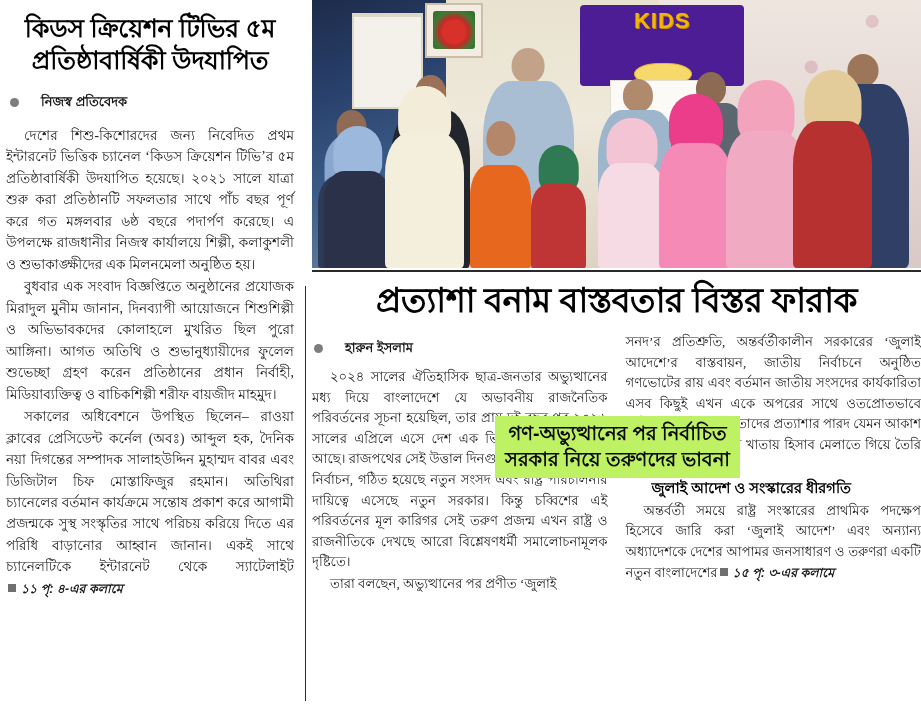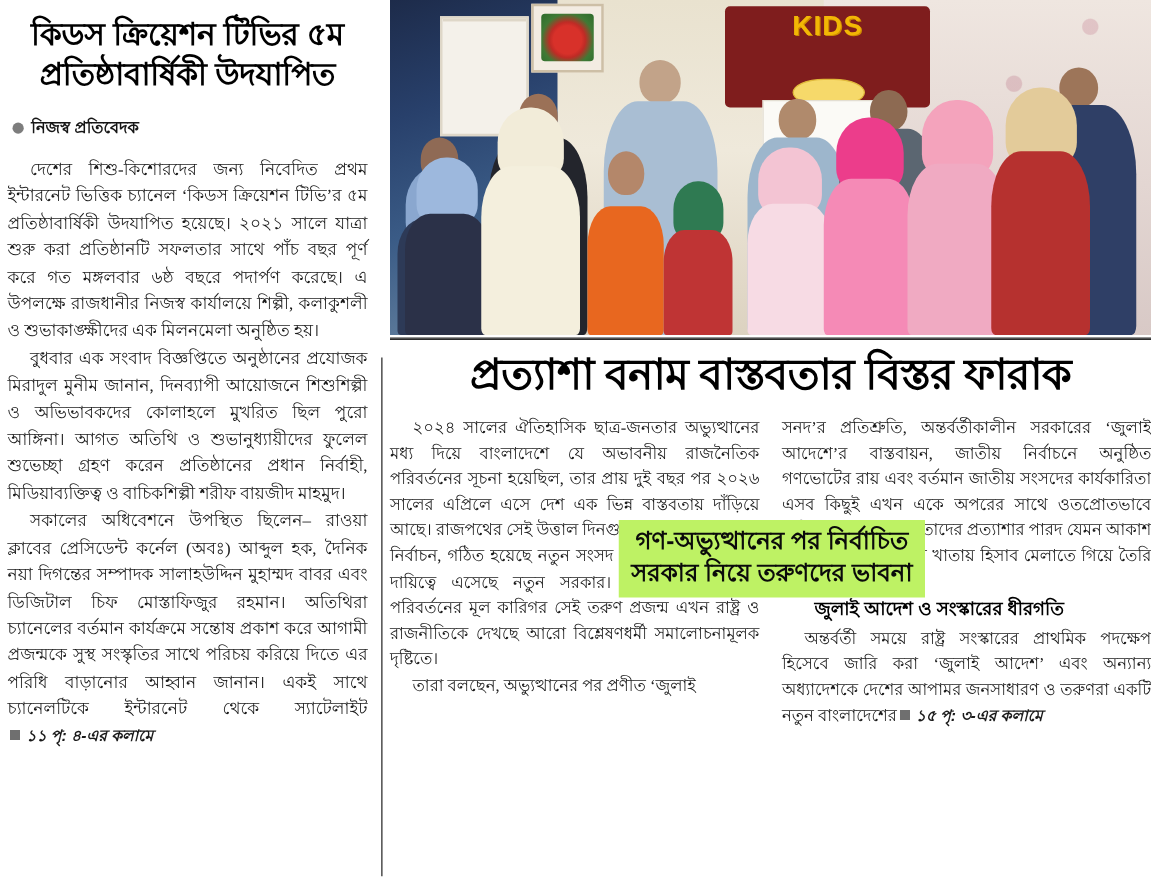--- a/index.html
+++ b/index.html
@@ -38,21 +38,21 @@
     line-height: 1.28;
     text-align: center;
     letter-spacing: -0.2px;
     margin: 12px 0 0 0;
     padding: 0 4px;
     color: #000;
   }
   .byline {
     display: flex;
     align-items: center;
-    gap: 6px;
+    gap: 22px;
     margin: 16px 0 12px 4px;
     font-family: "Liberation Sans", "DejaVu Sans", sans-serif;
     font-weight: bold;
     font-size: 13px;
     color: #161616;
   }
   .byline .bullet {
     display: inline-block;
     width: 9px;
     height: 9px;
@@ -157,21 +157,21 @@
     position: absolute; left: 18.5%; top: 1%; width: 9%; height: 19%;
     background: #f3ece2; border: 2px solid #cdbfa6;
   }
   .ph-frame::after {
     content: ""; position: absolute; inset: 12%;
     background: radial-gradient(circle at 50% 55%, #d8312a 0 38%, #bf2b25 48%, #3f7a35 70%, #2e6b2c 100%);
     border-radius: 3px;
   }
   .ph-banner {
     position: absolute; left: 44%; top: 2%; width: 27%; height: 30%;
-    background: #7f1d1d;
+    background: #4c1d95;
     border-radius: 4px;
   }
   .ph-banner .kc {
     position: absolute; left: 6%; top: 6%; width: 88%; height: 42%;
     font-family: "Liberation Sans", "DejaVu Sans", sans-serif;
     font-weight: bold;
     font-size: 22px;
     letter-spacing: 1px;
     color: #f2b705;
     text-align: center;
@@ -383,20 +383,24 @@
     </div>
 
     <div class="caption-rule"></div>
     <div class="caption-rule2"></div>
 
     <h1 class="headline-2">প্রত্যাশা বনাম বাস্তবতার বিস্তর ফারাক</h1>
 
     <div class="art2-cols">
 
       <div class="art2-col left">
+        <div class="byline" style="margin:6px 0 8px 2px;">
+          <span class="bullet"></span>
+          <span>হারুন ইসলাম</span>
+        </div>
         <div class="body-text">
           <p>২০২৪ সালের ঐতিহাসিক ছাত্র-জনতার অভ্যুত্থানের মধ্য দিয়ে বাংলাদেশে যে অভাবনীয় রাজনৈতিক পরিবর্তনের সূচনা হয়েছিল, তার প্রায় দুই বছর পর ২০২৬ সালের এপ্রিলে এসে দেশ এক ভিন্ন বাস্তবতায় দাঁড়িয়ে আছে। রাজপথের সেই উত্তাল দিনগুলোর পর হয়েছে নতুন নির্বাচন, গঠিত হয়েছে নতুন সংসদ এবং রাষ্ট্র পরিচালনার দায়িত্বে এসেছে নতুন সরকার। কিন্তু চব্বিশের এই পরিবর্তনের মূল কারিগর সেই তরুণ প্রজন্ম এখন রাষ্ট্র ও রাজনীতিকে দেখছে আরো বিশ্লেষণধর্মী সমালোচনামূলক দৃষ্টিতে।</p>
           <p>তারা বলছেন, অভ্যুত্থানের পর প্রণীত ‘জুলাই</p>
         </div>
       </div>
 
       <div class="art2-col right">
         <div class="body-text">
           <p class="noindent">সনদ’র প্রতিশ্রুতি, অন্তর্বর্তীকালীন সরকারের ‘জুলাই আদেশে’র বাস্তবায়ন, জাতীয় নির্বাচনে অনুষ্ঠিত গণভোটের রায় এবং বর্তমান জাতীয় সংসদের কার্যকারিতা এসব কিছুই এখন একে অপরের সাথে ওতপ্রোতভাবে জড়িত। এই দুই বছরে তাদের প্রত্যাশার পারদ যেমন আকাশ ছুঁয়েছে, তেমনি প্রাপ্তির খাতায় হিসাব মেলাতে গিয়ে তৈরি হয়েছে হতাশা ও প্রশ্ন।</p>
         </div>

